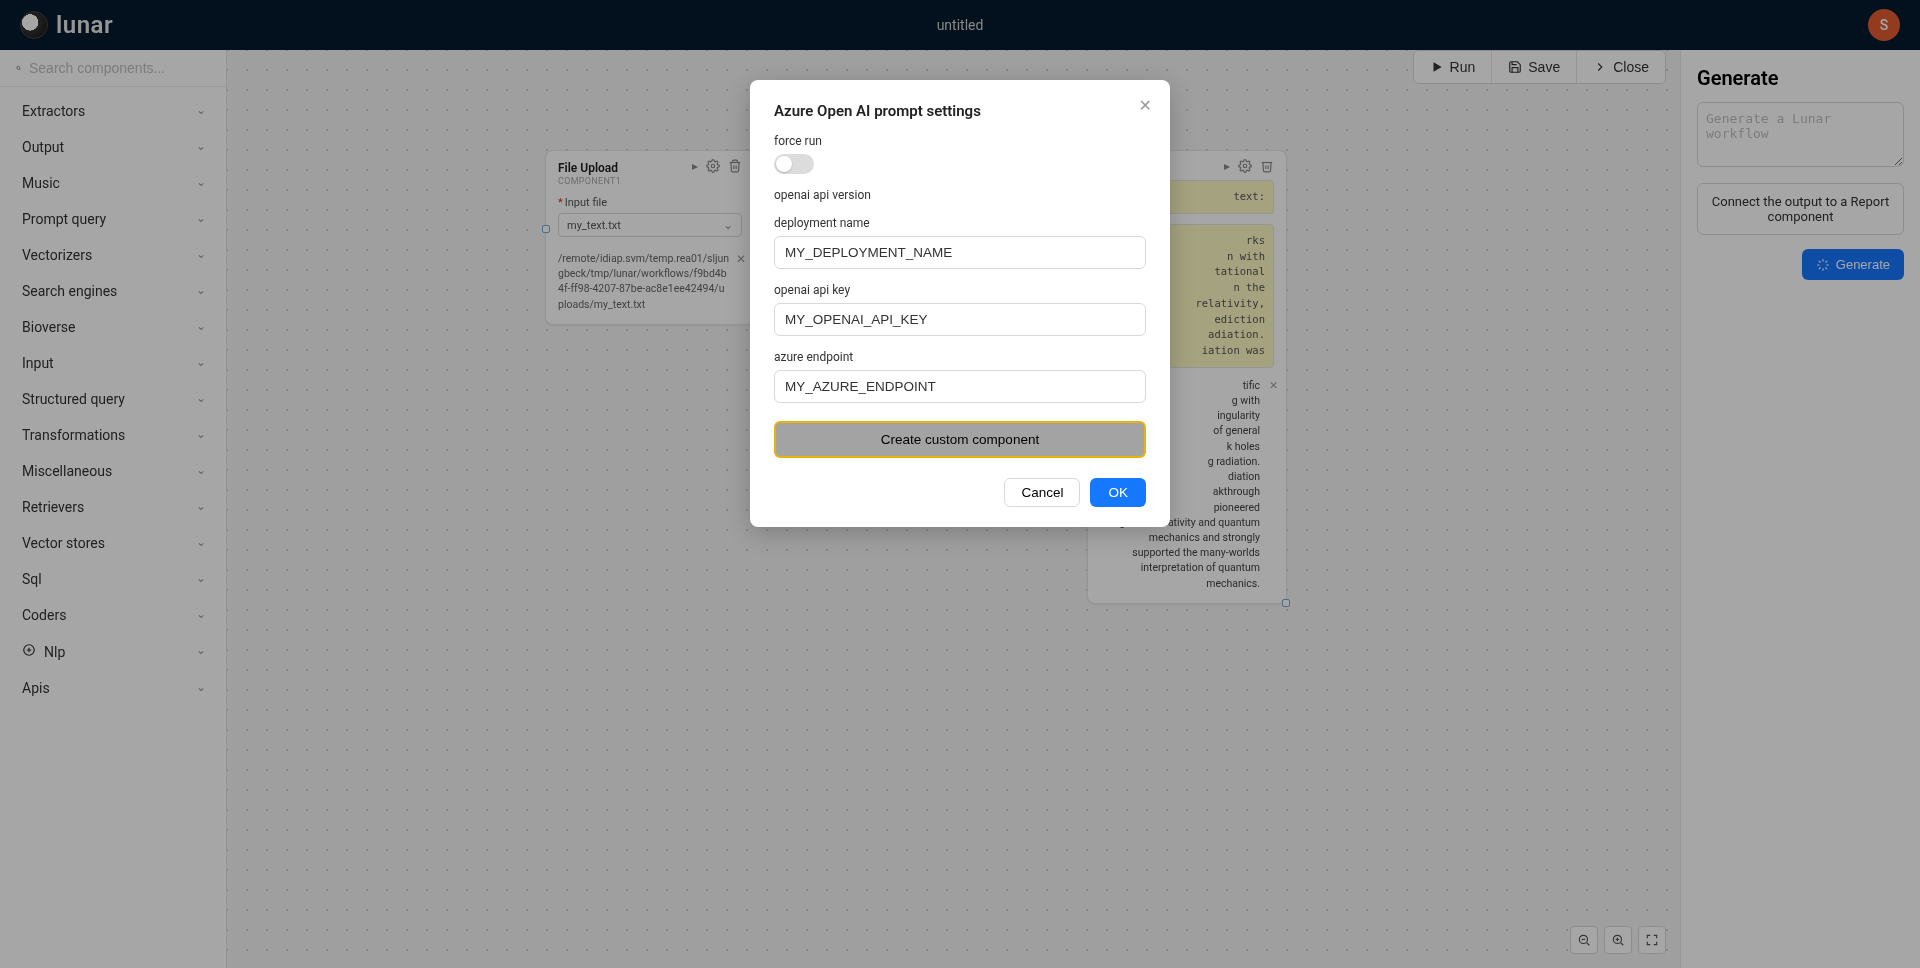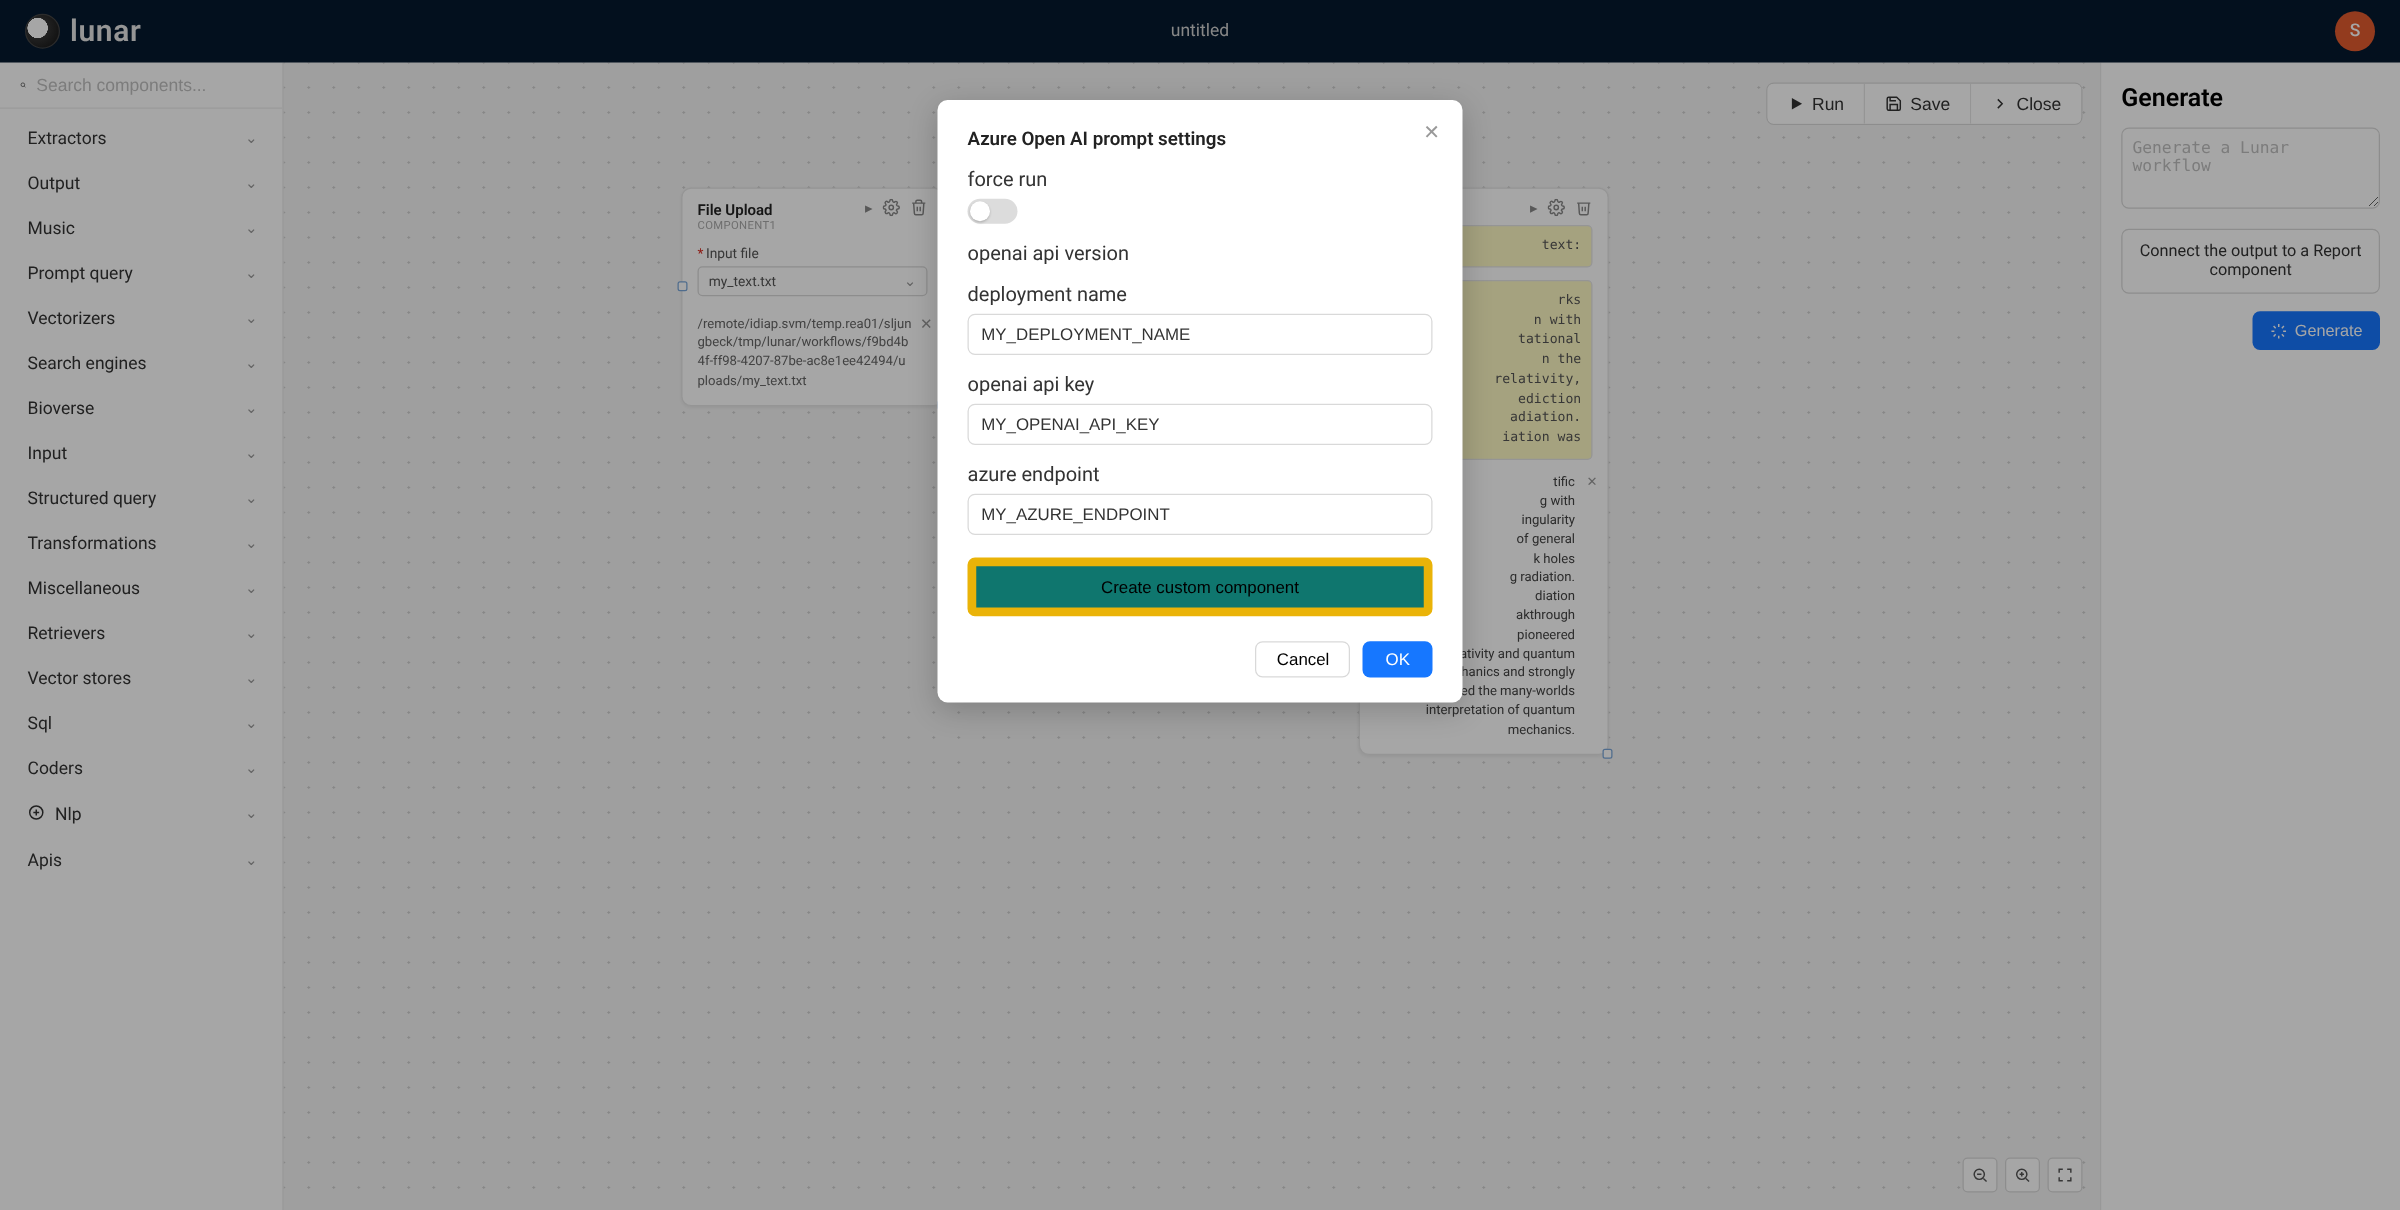--- a/index.html
+++ b/index.html
@@ -16,21 +16,21 @@
   .search-row { display:flex; align-items:center; gap:8px; padding:10px 16px; border-bottom:1px solid #eee; }
   .search-row input { border:none; outline:none; font-size:14px; flex:1; color:#b91c1c; }
   .search-row input::placeholder { color:#bfbfbf; }
   .sidebar-list { flex:1; overflow:auto; padding:6px 0; }
   .sidebar-item { display:flex; justify-content:space-between; padding:10px 20px 10px 22px; font-size:14px; color:#333; cursor:pointer; }
   .sidebar-item .left { display:flex; align-items:center; gap:8px; }
   .chevron { color:#999; font-size:12px; }
 
   .canvas { flex:1; position:relative; background:#f5f5f5; background-image:radial-gradient(#d0d0d0 1px, transparent 1px); background-size:20px 20px; background-position: 10px 10px;}
 
-  .toolbar { position:absolute; top:16px; right:14px; display:flex; border:1px solid #d9d9d9; border-radius:6px; background:#fff; overflow:hidden; }
+  .toolbar { position:absolute; top:0; right:14px; display:flex; border:1px solid #d9d9d9; border-radius:6px; background:#fff; overflow:hidden; }
   .toolbar button { display:flex; align-items:center; gap:6px; background:#fff; border:none; border-right:1px solid #e5e5e5; padding:8px 16px; font-size:14px; cursor:pointer; color:#333; }
   .toolbar button:last-child { border-right:none; }
 
   .node { position:absolute; background:#fff; border:1px solid #e5e5e5; border-radius:8px; box-shadow:0 1px 3px rgba(0,0,0,0.06); }
   .node-header { display:flex; align-items:center; justify-content:space-between; padding:8px 12px 0 12px; }
   .node-title { font-size:12px; font-weight:600; color:#222; }
   .node-sub { font-size:9px; color:#aaa; padding:0 12px 6px 12px; letter-spacing:0.3px; }
   .node-icons { display:flex; gap:8px; color:#888; font-size:12px; }
   .node-body { padding:4px 12px 12px 12px; font-size:11px; color:#555; }
   .req { color:#d93025; margin-right:2px; }
@@ -53,25 +53,25 @@
   .rp-title { font-size:20px; font-weight:600; margin-bottom:12px; }
   .rp-textarea { width:100%; height:65px; border:1px solid #d9d9d9; border-radius:6px; padding:8px; font-size:13px; resize:vertical; color:#333; }
   .rp-textarea::placeholder { color:#bfbfbf; }
   .rp-note { margin-top:12px; border:1px solid #d9d9d9; border-radius:6px; padding:10px; font-size:13px; text-align:center; color:#333; }
   .rp-gen { margin-top:14px; float:right; background:#1677ff; color:#fff; border:none; border-radius:6px; padding:8px 14px; font-size:13px; display:flex; align-items:center; gap:6px; cursor:pointer;}
 
   .overlay { position:absolute; inset:0; background:rgba(0,0,0,0.35); z-index:50; }
   .modal { position:absolute; left:50%; top:80px; transform:translateX(-50%); width:420px; background:#fff; border-radius:8px; box-shadow:0 6px 24px rgba(0,0,0,0.2); padding:22px 24px 20px 24px; z-index:60; }
   .modal h3 { font-size:15px; font-weight:600; color:#222; margin-bottom:10px;}
   .modal-close { position:absolute; top:16px; right:18px; color:#999; cursor:pointer; font-size:16px;}
-  .m-label { font-size:16px; color:#333; margin-top:14px; margin-bottom:6px;}
+  .m-label { font-size:12px; color:#333; margin-top:14px; margin-bottom:6px;}
   .m-input { width:100%; border:1px solid #d9d9d9; border-radius:6px; padding:8px 10px; font-size:13.5px; color:#333; outline:none;}
   .toggle { width:40px; height:20px; background:#dcdcdc; border-radius:999px; position:relative; margin-top:6px; cursor:pointer;}
   .toggle::after { content:""; position:absolute; left:2px; top:2px; width:16px; height:16px; background:#fff; border-radius:50%; box-shadow:0 1px 2px rgba(0,0,0,0.2);}
-  .m-create { width:100%; border:7px solid #eab308; background:#0f766e; border-radius:6px; padding:9px; font-size:13.5px; margin-top:18px; cursor:pointer;}
+  .m-create { width:100%; border:2px solid #eab308; background:#a3a3a3; border-radius:6px; padding:9px; font-size:13.5px; margin-top:18px; cursor:pointer;}
   .m-actions { display:flex; justify-content:flex-end; gap:10px; margin-top:20px;}
   .m-cancel { border:1px solid #d9d9d9; background:#fff; border-radius:6px; padding:6px 16px; font-size:13.5px; cursor:pointer;}
   .m-ok { border:none; background:#1677ff; color:#fff; border-radius:6px; padding:6px 18px; font-size:13.5px; cursor:pointer;}
 
   svg.ico { width:14px; height:14px; stroke:currentColor; fill:none; stroke-width:2; }
 </style>
 </head>
 <body>
 
 <div class="header">

